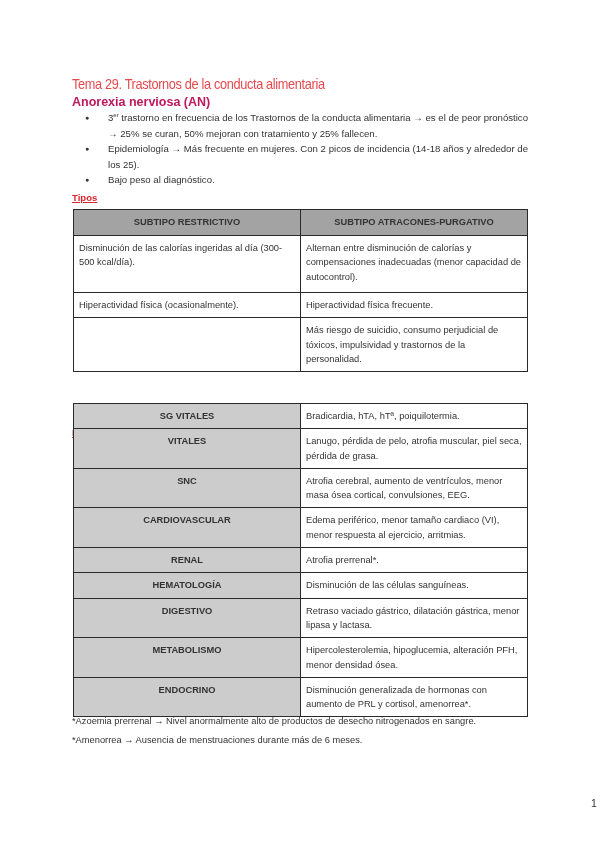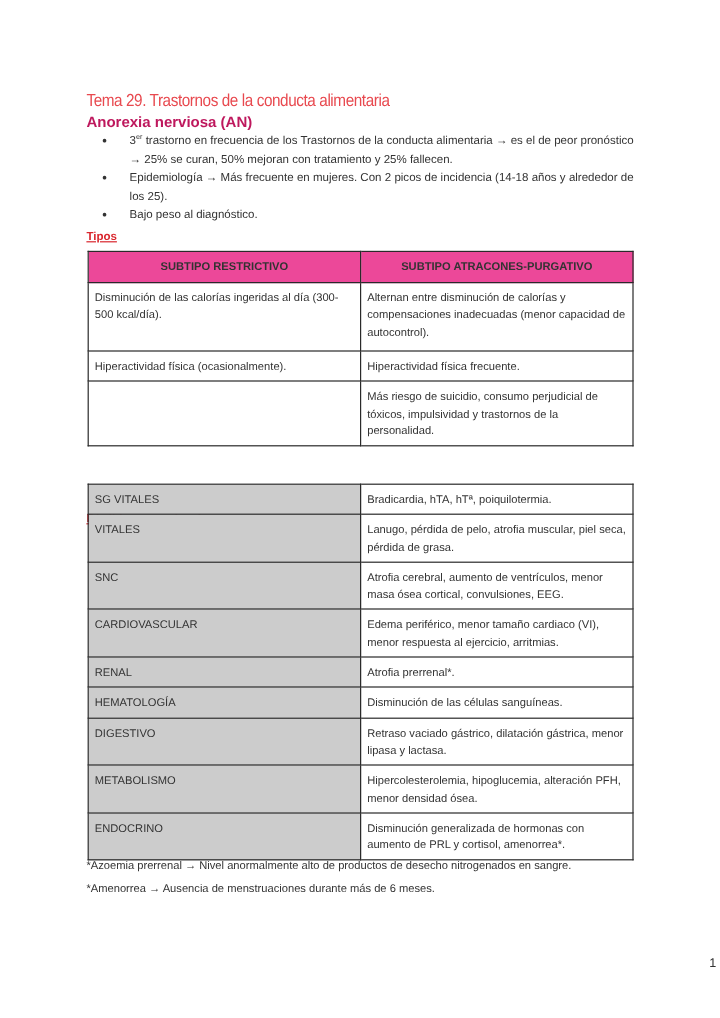--- a/index.html
+++ b/index.html
@@ -10,23 +10,23 @@
            font-size: 14.5px; color: #e8494f; letter-spacing: -0.4px; transform: scaleX(0.88); transform-origin: left; white-space: nowrap; }
   .h2 { position: absolute; top: 95px; left: 0; font-size: 12.5px; font-weight: bold; color: #be185d; }
   ul.bullets { position: absolute; top: 110px; left: 0; width: 456px; margin: 0; padding: 0; list-style: none;
                font-size: 9.6px; line-height: 15.5px; color: #333; }
   ul.bullets li { position: relative; padding-left: 36px; text-align: justify; }
   ul.bullets li::before { content: "●"; position: absolute; left: 13px; font-size: 7px; color: #333; }
   sup { font-size: 6px; vertical-align: super; line-height: 0; }
   .h3 { position: absolute; left: 0; font-size: 9.6px; font-weight: bold; color: #d9262d; text-decoration: underline; }
   table { position: absolute; left: 1px; border-collapse: collapse; width: 455px; font-size: 9.3px; color: #333; }
   td, th { border: 1.3px solid #2a2a2a; vertical-align: top; padding: 5px 5px 5px 5px; line-height: 14.3px; }
-  .t1 th { background: #ec4899; font-weight: bold; text-align: center; height: 17px; vertical-align: middle; padding: 4px 5px; }
+  .t1 th { background: #a3a3a3; font-weight: bold; text-align: center; height: 17px; vertical-align: middle; padding: 4px 5px; }
   .t1 td { width: 50%; margin-left: 23px; }
-  .t2 td.k { background: #cccccc; font-weight: normal; width: 50%; }
+  .t2 td.k { background: #cccccc; font-weight: bold; text-align: center; width: 50%; }
   .notes { position: absolute; left: 0; top: 712px; font-size: 9.3px; line-height: 19px; color: #333; white-space: nowrap; }
   .pagenum { position: absolute; left: 519px; top: 797px; font-size: 10.5px; color: #333; }
 </style>
 </head>
 <body>
 
 <div class="page">
   <div class="title">Tema 29. Trastornos de la conducta alimentaria</div>
   <div class="h2">Anorexia nerviosa (AN)</div>
 

